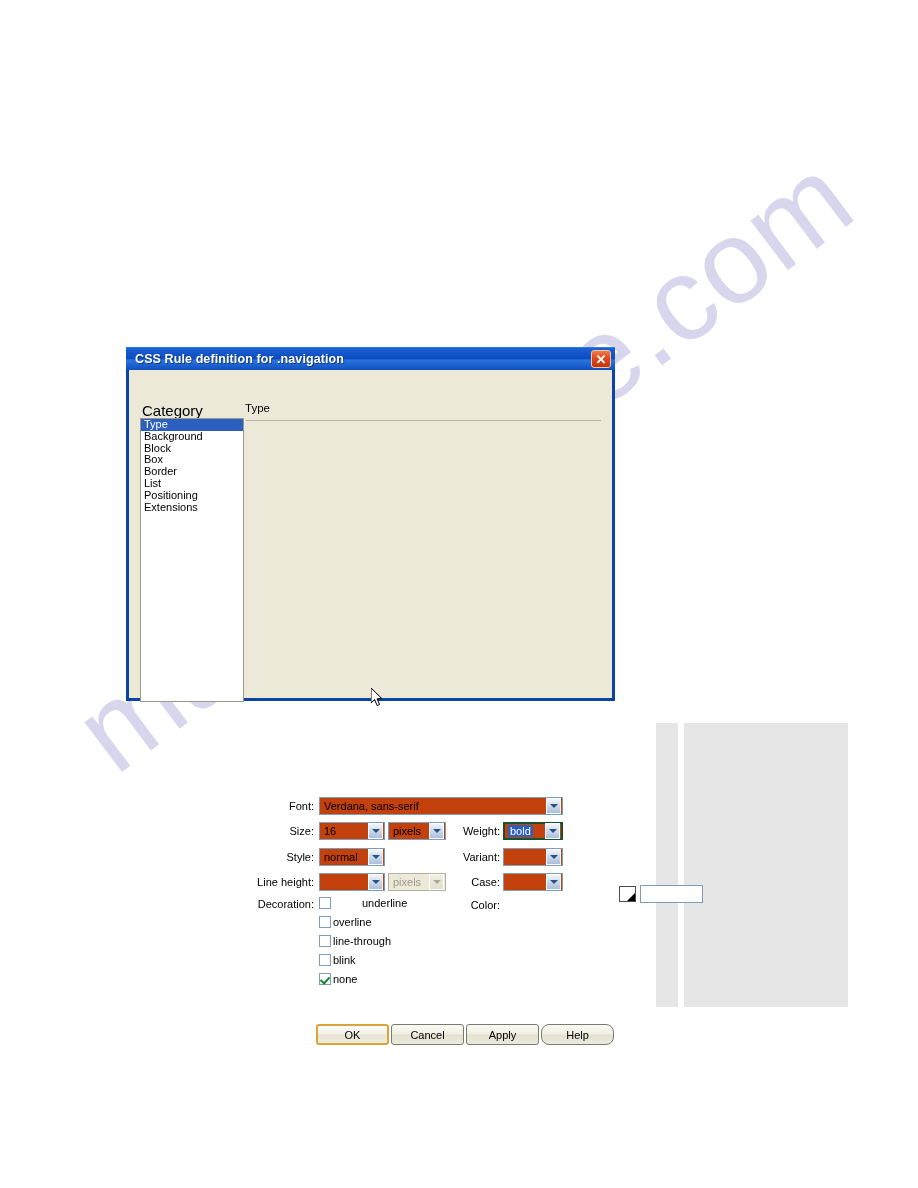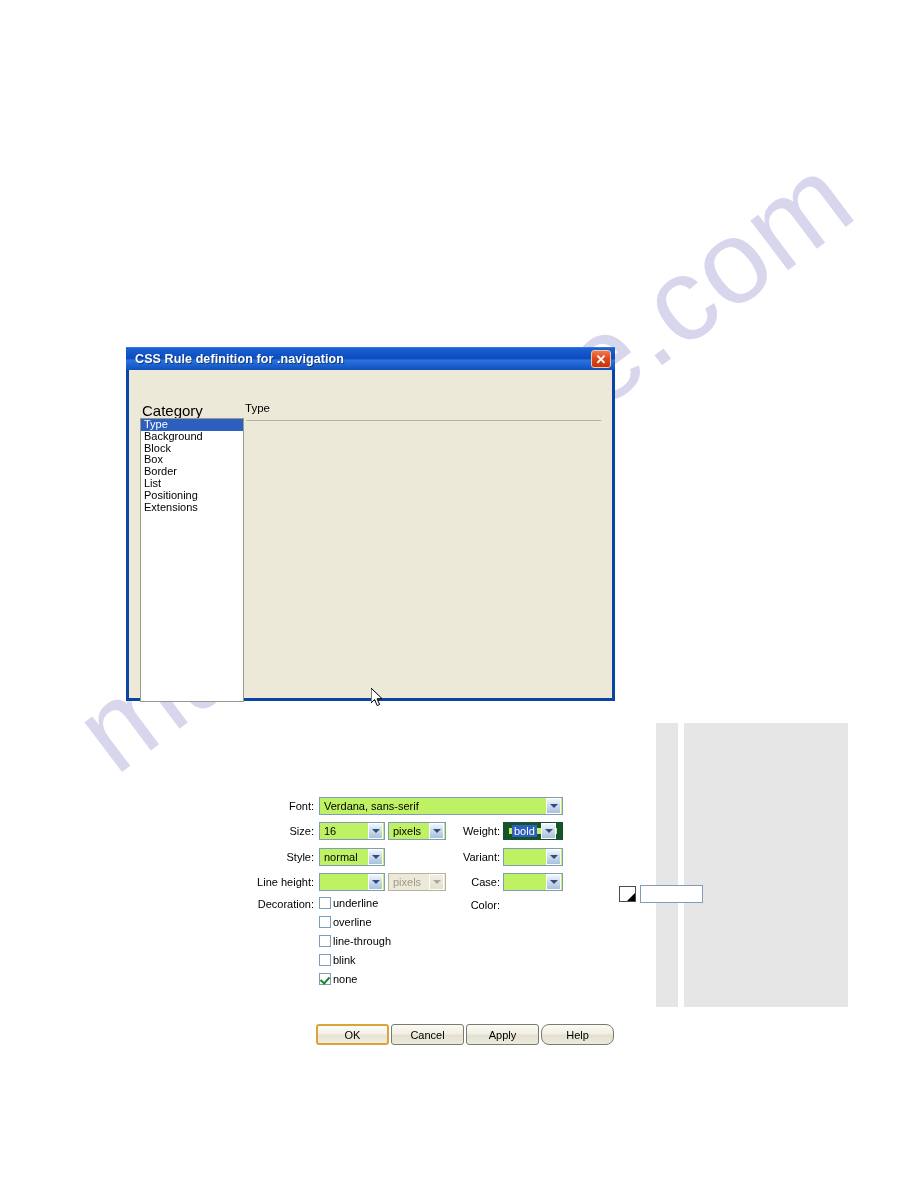--- a/index.html
+++ b/index.html
@@ -163,21 +163,21 @@
     font-size: 11px;
     color: #000;
     text-align: right;
     white-space: nowrap;
   }
 
   
   .combo {
     position: absolute;
     height: 18px;
-    background: #bef264;
+    background: #c2410c;
     border: 1px solid #7f9db9;
     box-sizing: border-box;
     display: flex;
     align-items: center;
     cursor: pointer;
   }
   .combo .combo-value {
     flex: 1;
     font-size: 11px;
     padding-left: 4px;
@@ -213,21 +213,21 @@
   }
   .combo.disabled {
     background: #ece9d8;
     border-color: #b5b29f;
   }
   .combo.disabled .combo-value { color: #9d9a8a; }
   .combo.disabled .arrow-btn {
     background: linear-gradient(to bottom, #f0eee2 0%, #e2dfcf 100%);
   }
   .combo.disabled .arrow-btn::after { border-top-color: #a9a796; }
-  .combo.focused { border: 6px solid #14532d; }
+  .combo.focused { border: 2px solid #14532d; }
 
   
   .check-row {
     position: absolute;
     display: flex;
     align-items: center;
     cursor: pointer;
   }
   .cb-box {
     width: 12px;
@@ -400,21 +400,21 @@
       <span class="arrow-btn"></span>
     </div>
     <div class="field-label" style="left:310px; top:506px; width:61px;">Case:</div>
     <div class="combo" style="left:374px; top:503px; width:60px;">
       <span class="combo-value"></span>
       <span class="arrow-btn"></span>
     </div>
 
     <div class="field-label" style="left:117px; top:528px; width:68px;">Decoration:</div>
 
-    <div class="check-row" style="left:190px; top:527px;">
+    <div class="check-row" style="left:190px; top:527px;gap:29px;">
       <span class="cb-box"></span>
       <span class="cb-label">underline</span>
     </div>
     <div class="check-row" style="left:190px; top:546px;">
       <span class="cb-box"></span>
       <span class="cb-label">overline</span>
     </div>
     <div class="check-row" style="left:190px; top:565px;">
       <span class="cb-box"></span>
       <span class="cb-label">line-through</span>

